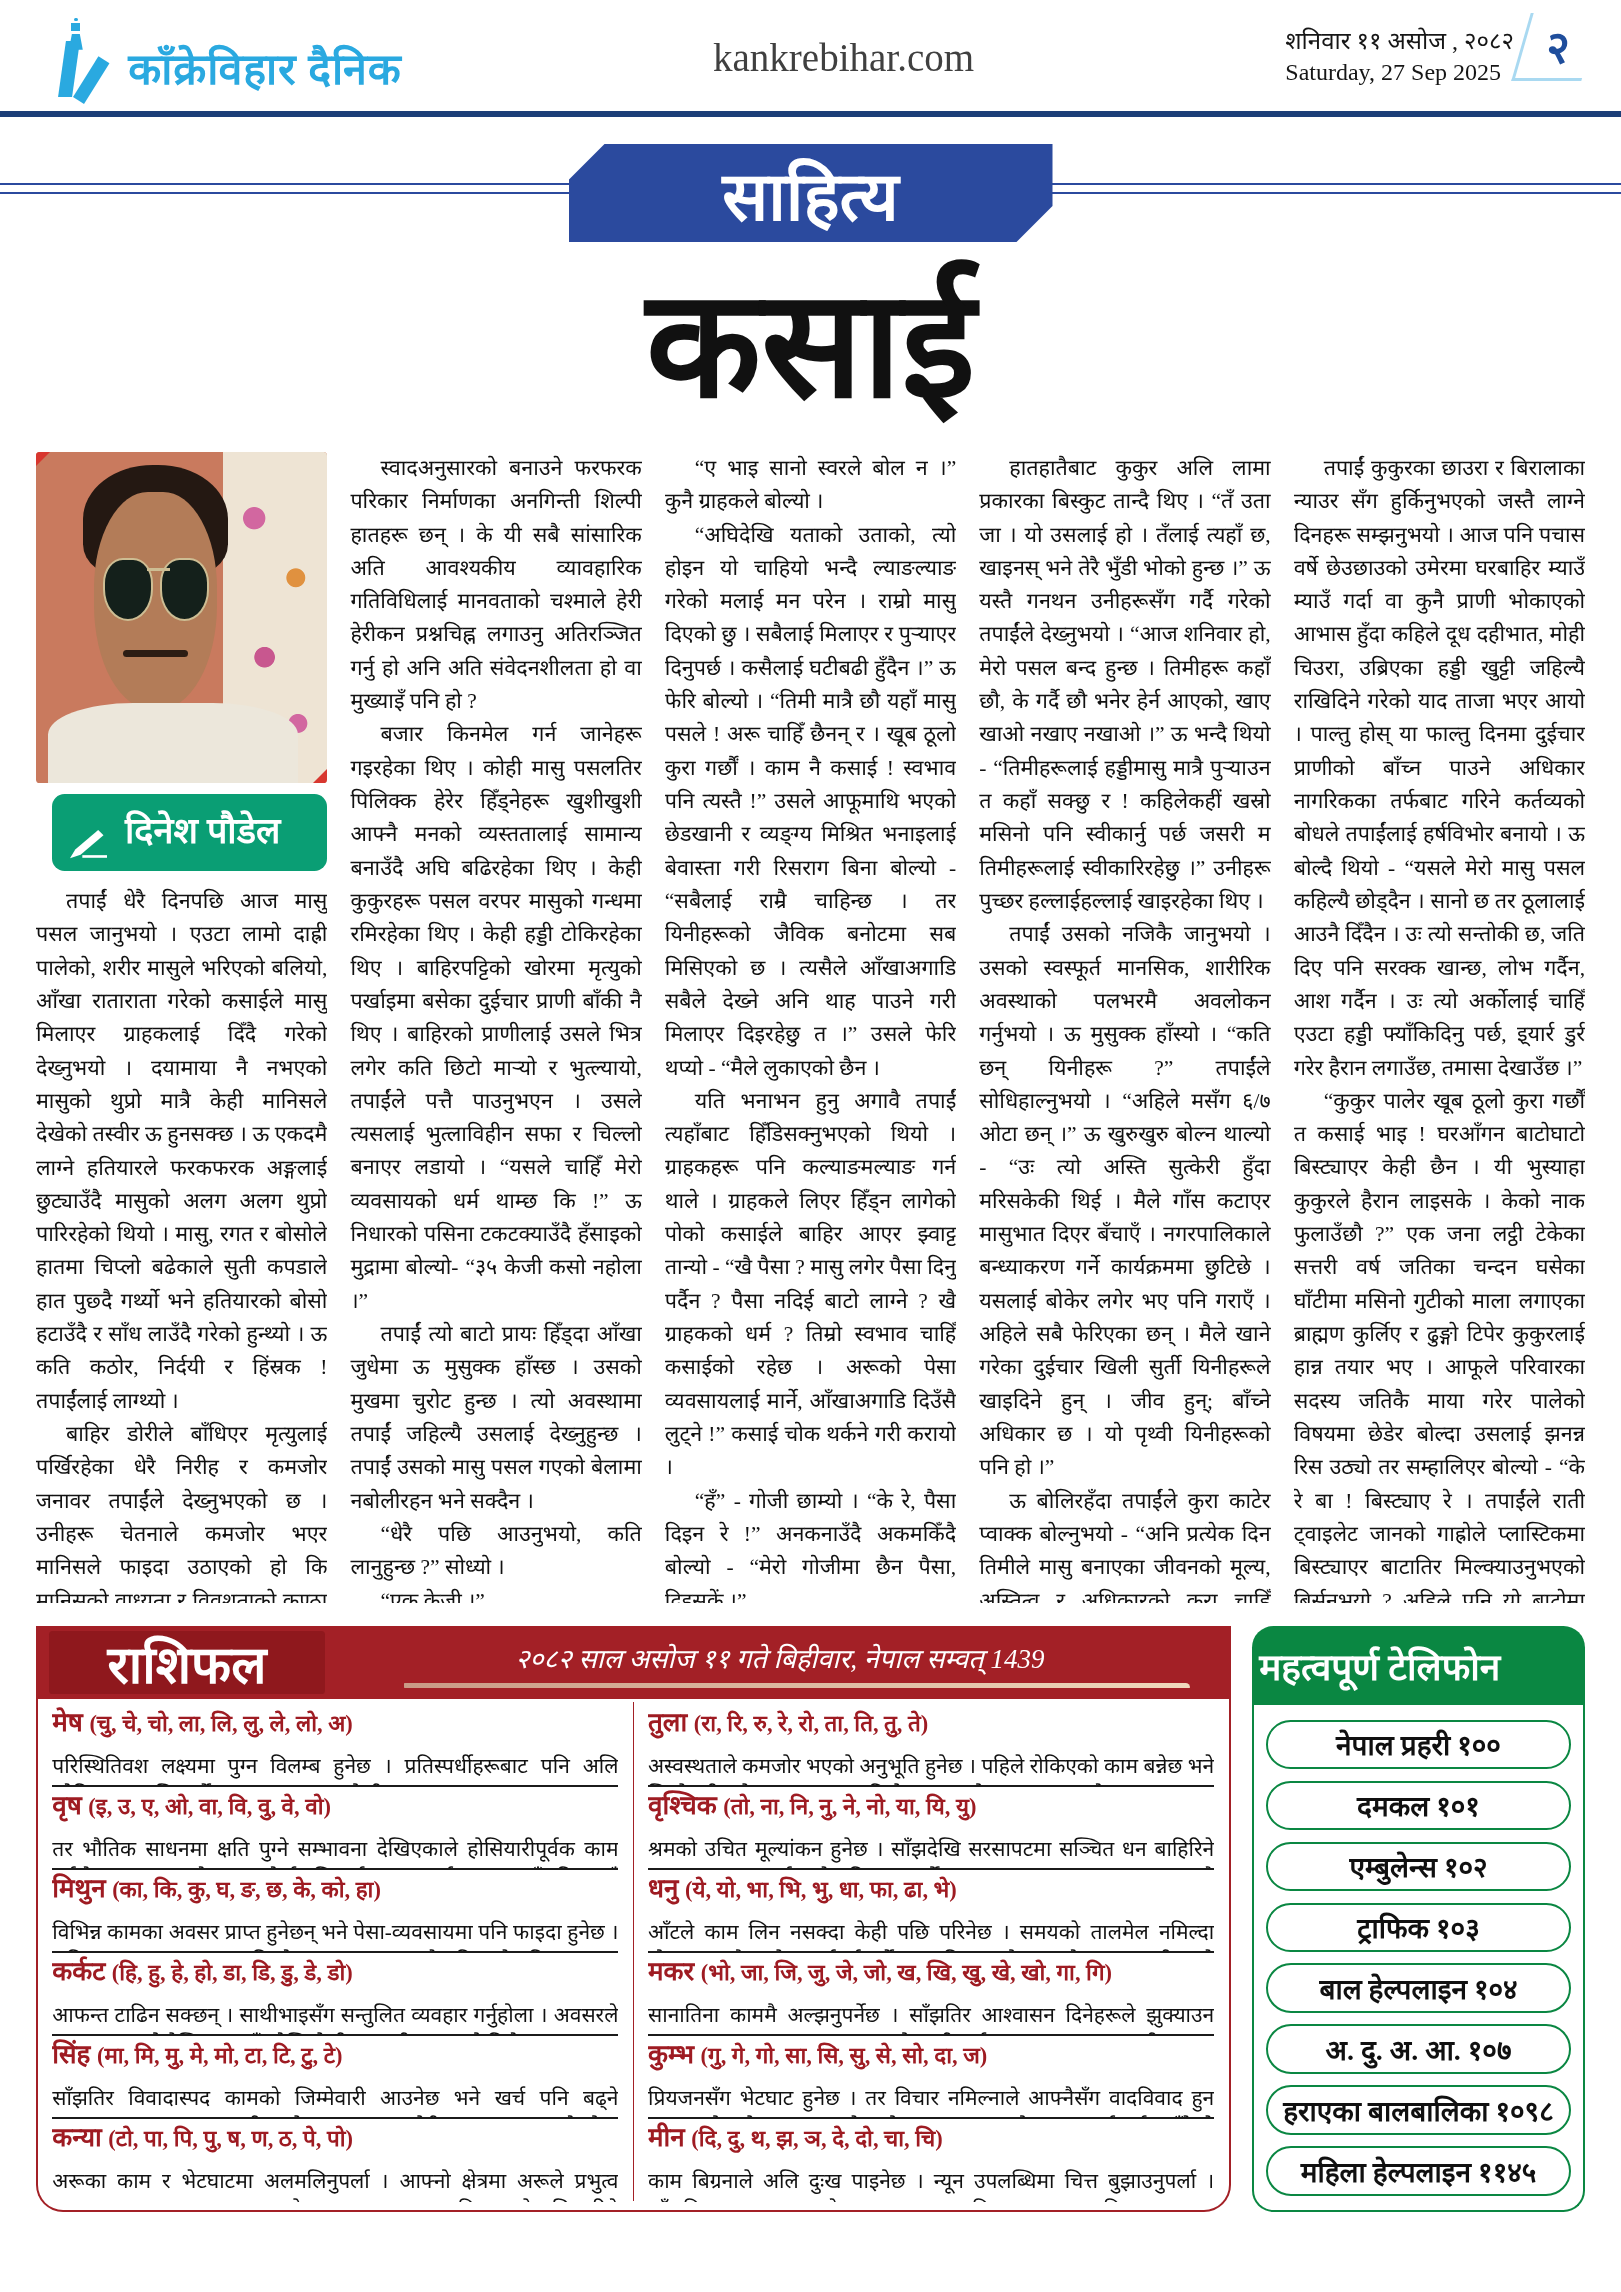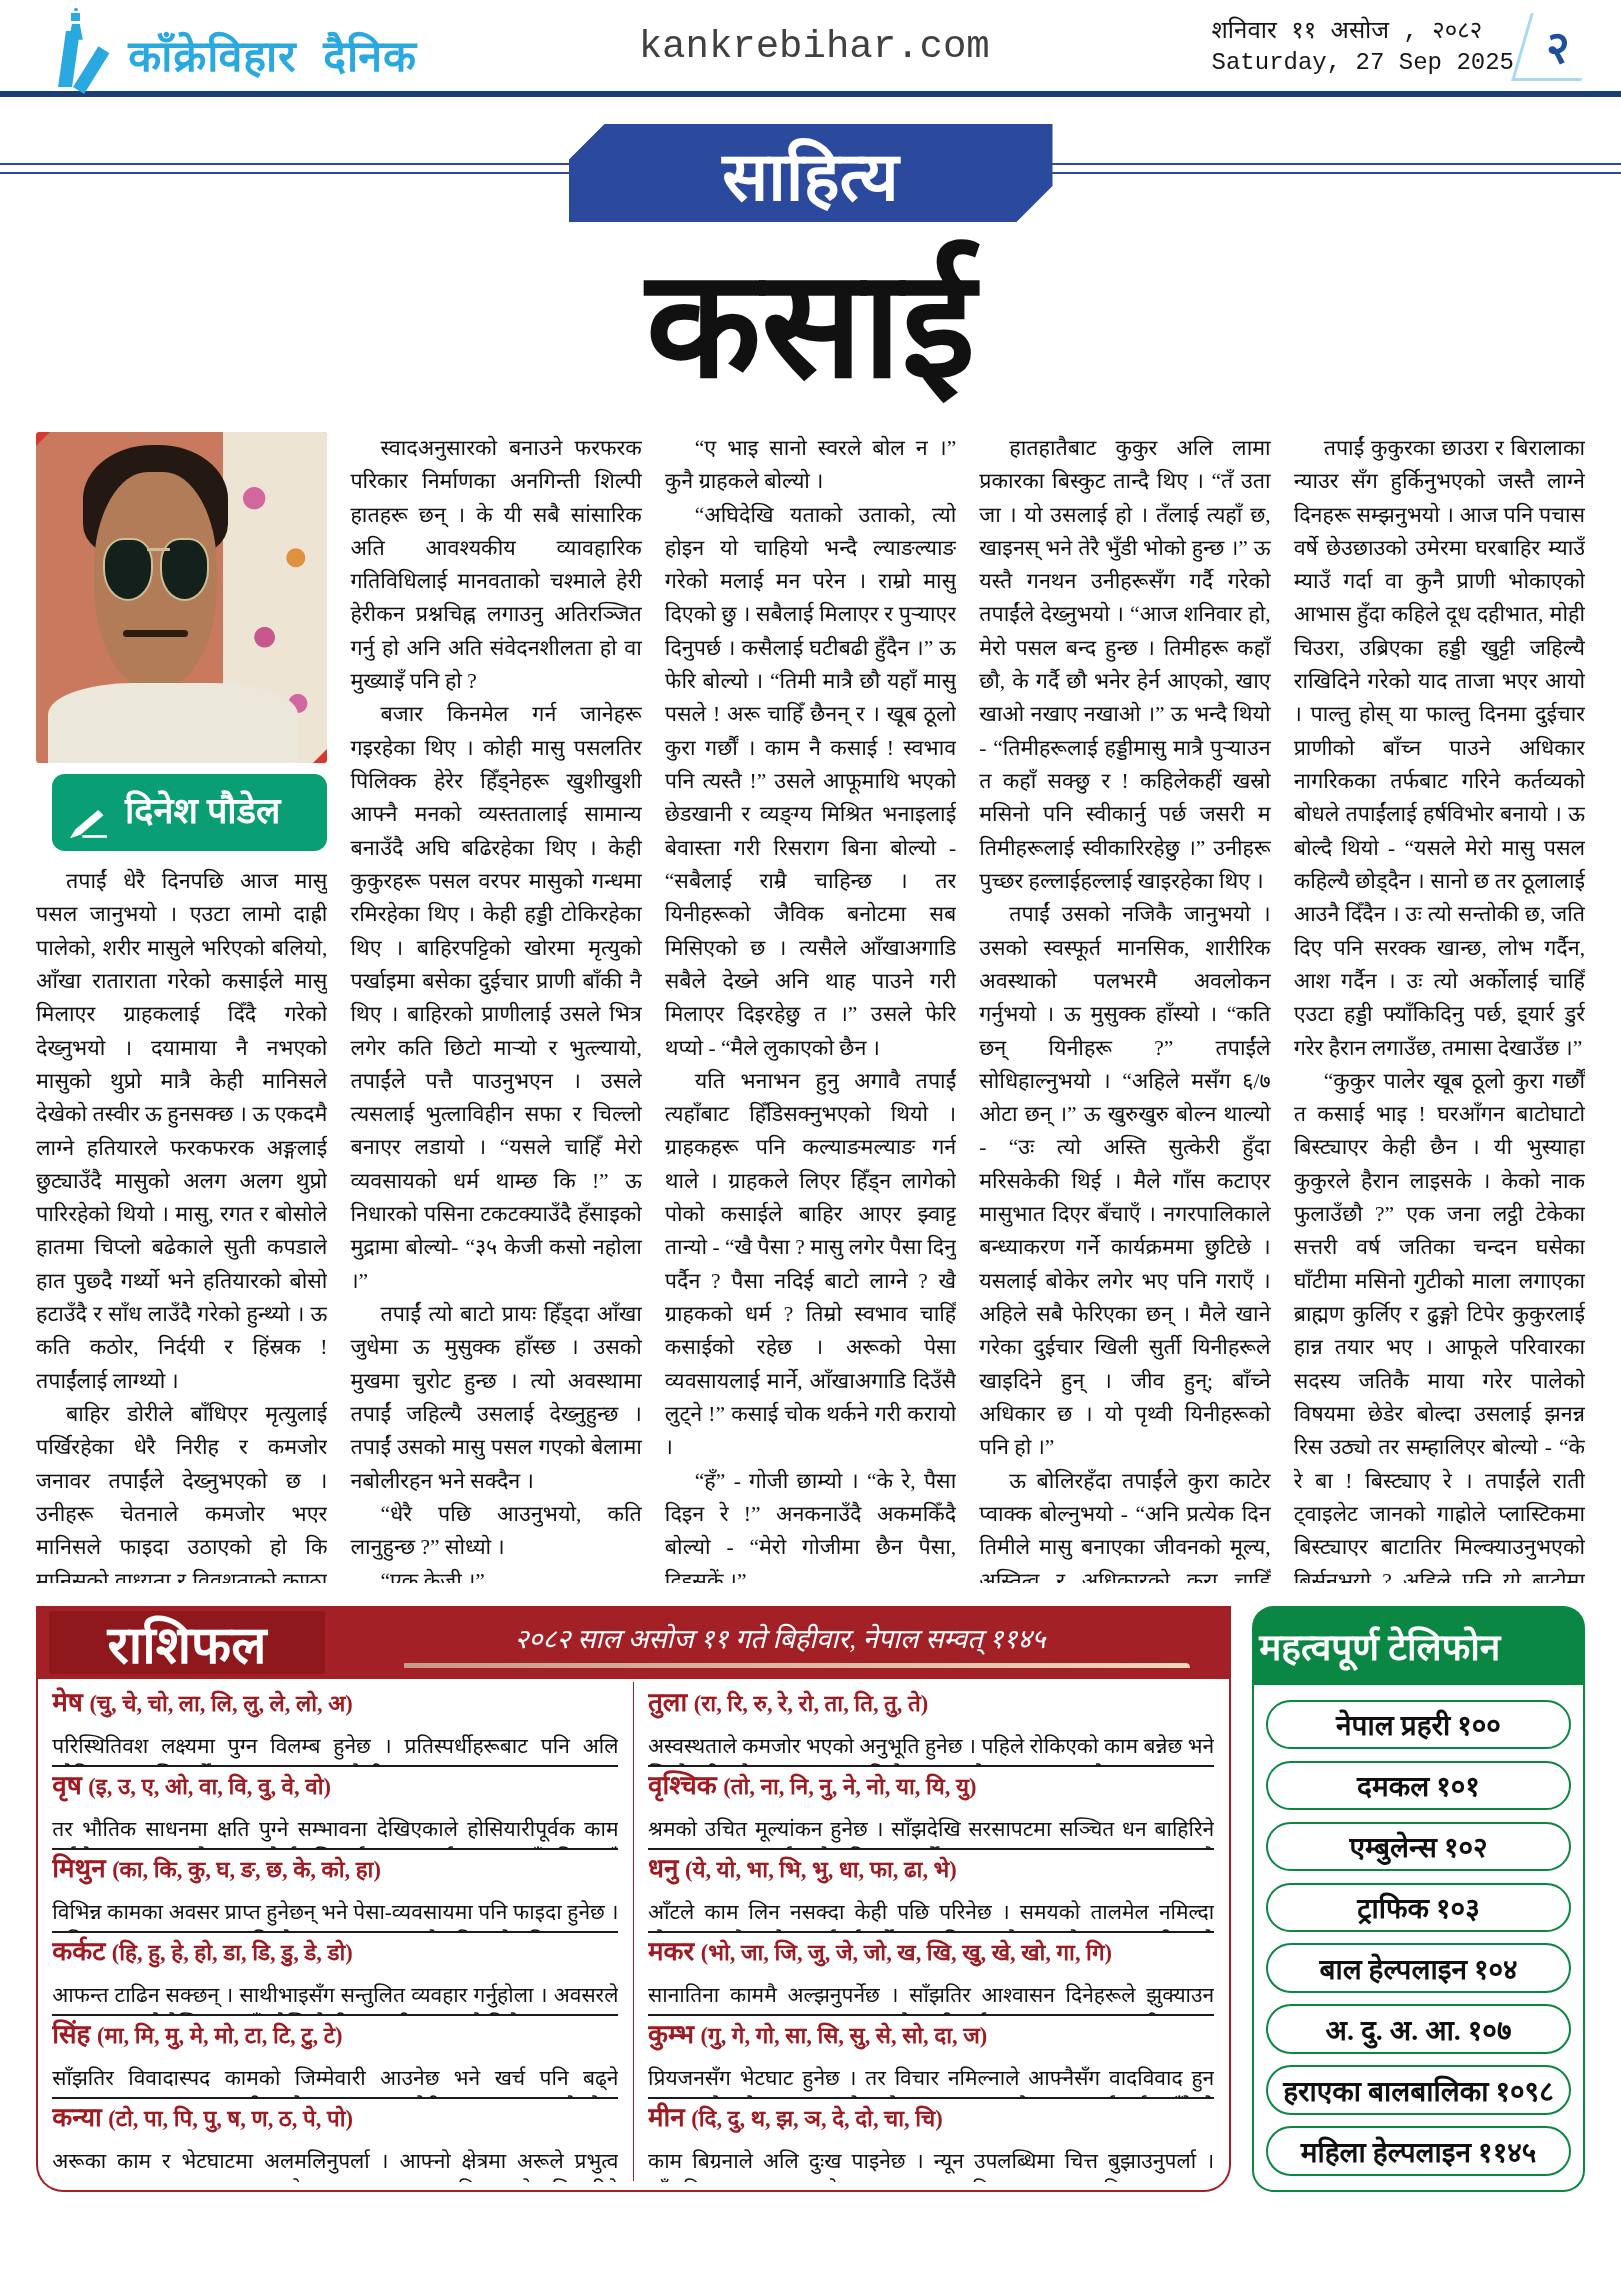--- a/index.html
+++ b/index.html
@@ -3,22 +3,22 @@
 <meta charset="utf-8">
 <style>
   * { margin:0; padding:0; box-sizing:border-box; }
   html,body { background:#e9e9e9; }
   .page {
     position:relative; width:1621px; height:2293px; background:#ffffff;
     font-family:"Liberation Serif","DejaVu Serif",serif; color:#111;
     overflow:hidden; margin:0 auto;
   }
   
-  .header { height:97px; display:flex; align-items:center; justify-content:space-between;
-    padding:9px 107px 5.4px 57px; border-bottom:6.3px solid #1c3e78; position:relative;font-family:Liberation Mono, monospace; }
+  .header { height:117px; display:flex; align-items:center; justify-content:space-between;
+    padding:9px 107px 5.4px 57px; border-bottom:6.3px solid #1c3e78; position:relative; }
   .logo { display:flex; align-items:flex-end; gap:14.3px; }
   .logo-icon { position:relative; width:57px; height:79px; }
   .logo-icon .bar-v { position:absolute; left:5.4px; bottom:0; width:14.3px; height:56px; background:#2aa9e0; transform:skewX(-8deg); }
   .logo-icon .bar-d { position:absolute; left:16px; bottom:0; width:12.5px; height:48px; background:#2aa9e0; transform:rotate(32deg); transform-origin:bottom left; }
   .logo-icon .tower { position:absolute; left:9px; top:16px; width:19.7px; height:16px; background:#2aa9e0; clip-path:polygon(15% 100%,85% 100%,70% 0,30% 0); }
   .logo-icon .cap { position:absolute; left:14.3px; top:5.4px; width:9px; height:8px; background:#2aa9e0; }
   .logo-icon .dot { position:absolute; left:17px; top:0; width:3.6px; height:3.6px; background:#2aa9e0; border-radius:50%; }
   .logo-text { color:#2aa9e0; font-size:43px; font-weight:bold; letter-spacing:0.9px; line-height:1; padding-bottom:5.4px; }
   .site { font-size:39px; color:#404040; }
   .dates { font-size:24px; line-height:1.3; color:#161616; }
@@ -180,21 +180,21 @@
       <p>“कुकुर पालेर खूब ठूलो कुरा गर्छौं त कसाई भाइ ! घरआँगन बाटोघाटो बिस्ट्याएर केही छैन । यी भुस्याहा कुकुरले हैरान लाइसके । केको नाक फुलाउँछौ ?” एक जना लट्ठी टेकेका सत्तरी वर्ष जतिका चन्दन घसेका घाँटीमा मसिनो गुटीको माला लगाएका ब्राह्मण कुर्लिए र ढुङ्गो टिपेर कुकुरलाई हान्न तयार भए । आफूले परिवारका सदस्य जतिकै माया गरेर पालेको विषयमा छेडेर बोल्दा उसलाई झनन्न रिस उठ्यो तर सम्हालिएर बोल्यो - “के रे बा ! बिस्ट्याए रे । तपाईंले राती ट्वाइलेट जानको गाह्रोले प्लास्टिकमा बिस्ट्याएर बाटातिर मिल्क्याउनुभएको बिर्सनुभयो ? अहिले पनि यो बाटोमा कुकुरको भन्दा बढी मान्छेको बिस्टा बढी कुल्चँदै हिँड्नुपर्छ । खूब सभ्य र शुद्धताको ढोँगी कुरा गर्नुहुन्छ ! त्यो हातको ढुङ्गा छोड्नुहोस् बा ।”</p>
 
     </div>
   </div>
 
   <div class="bottom">
 
     <div class="rashi">
       <div class="rashi-band">
         <div class="rashi-title">राशिफल</div>
-        <div class="rashi-date">२०८२ साल असोज ११ गते बिहीवार, नेपाल सम्वत् ११४५</div>
+        <div class="rashi-date">२०८२ साल असोज ११ गते बिहीवार, नेपाल सम्वत् 1439</div>
       </div>
       <div class="rashi-box">
         <div class="rashi-col">
           <div class="sign">
             <div class="sign-head"><span>मेष</span> <span class="sign-letters">(चु, चे, चो, ला, लि, लु, ले, लो, अ)</span></div>
             <div class="sign-text">परिस्थितिवश लक्ष्यमा पुग्न विलम्ब हुनेछ । प्रतिस्पर्धीहरूबाट पनि अलि जोगिएर काम लिनुपर्ने समय छ । काममा केही अलमल हुन सक्छ ।</div>
           </div>
           <div class="sign">
             <div class="sign-head"><span>वृष</span> <span class="sign-letters">(इ, उ, ए, ओ, वा, वि, वु, वे, वो)</span></div>
             <div class="sign-text">तर भौतिक साधनमा क्षति पुग्ने सम्भावना देखिएकाले होसियारीपूर्वक काम गर्नुहोला । तत्कालको फाइदा हेर्दा पछिलाई समस्या पर्न सक्छ । साँझतिर नयाँ कामतर्फ अग्रसर भइनेछ ।</div>

